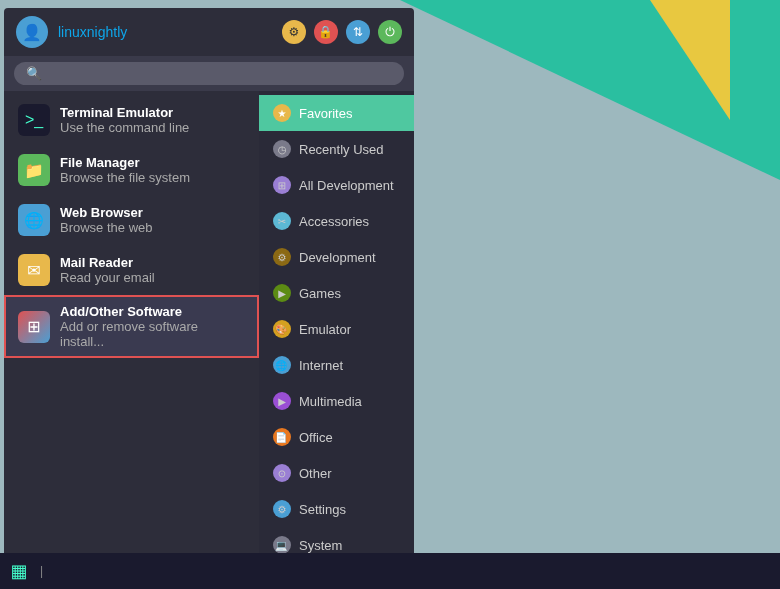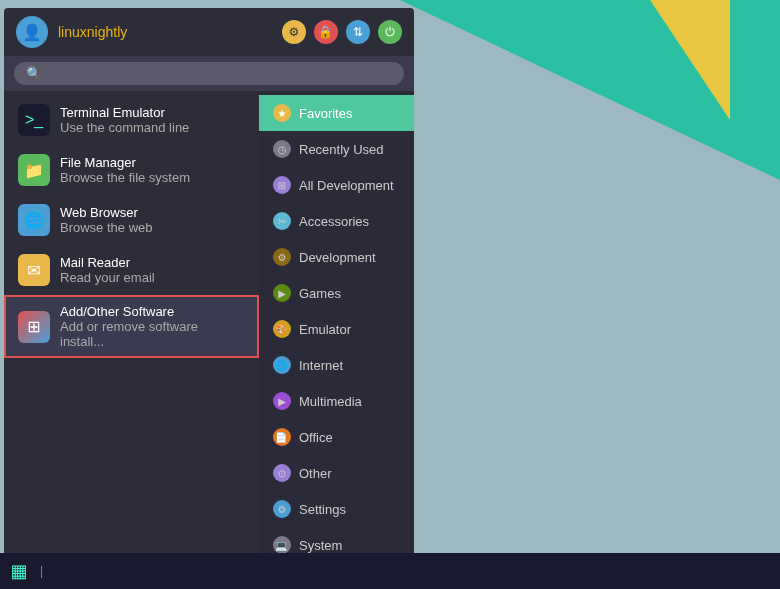--- a/index.html
+++ b/index.html
@@ -70,21 +70,21 @@
       border-radius: 50%;
       background: #4a9fd4;
       display: flex;
       align-items: center;
       justify-content: center;
       color: white;
       font-size: 16px;
       margin-right: 10px;
     }
     .user-name {
-      color: #eab308;
+      color: #0ea5e9;
       font-size: 14px;
       font-weight: 500;
       flex: 1;
     }
     .header-icons {
       display: flex;
       gap: 8px;
       align-items: center;
     }
     .header-icon {
@@ -165,21 +165,21 @@
     }
     .app-icon.terminal { background: #1a1a2e; color: #4fc; }
     .app-icon.files { background: #5cb85c; color: white; }
     .app-icon.browser { background: #4a9fd4; color: white; }
     .app-icon.mail { background: #e8b84b; color: white; }
     .app-icon.addremove { background: linear-gradient(135deg, #e05252, #4a9fd4); color: white; }
     .app-info {}
     .app-name {
       color: white;
       font-size: 13px;
-      font-weight: 400;
+      font-weight: 700;
     }
     .app-desc {
       color: #aaa;
       font-size: 13px;
     }
 
     
     .right-panel {
       width: 155px;
       background: #2a2a38;

